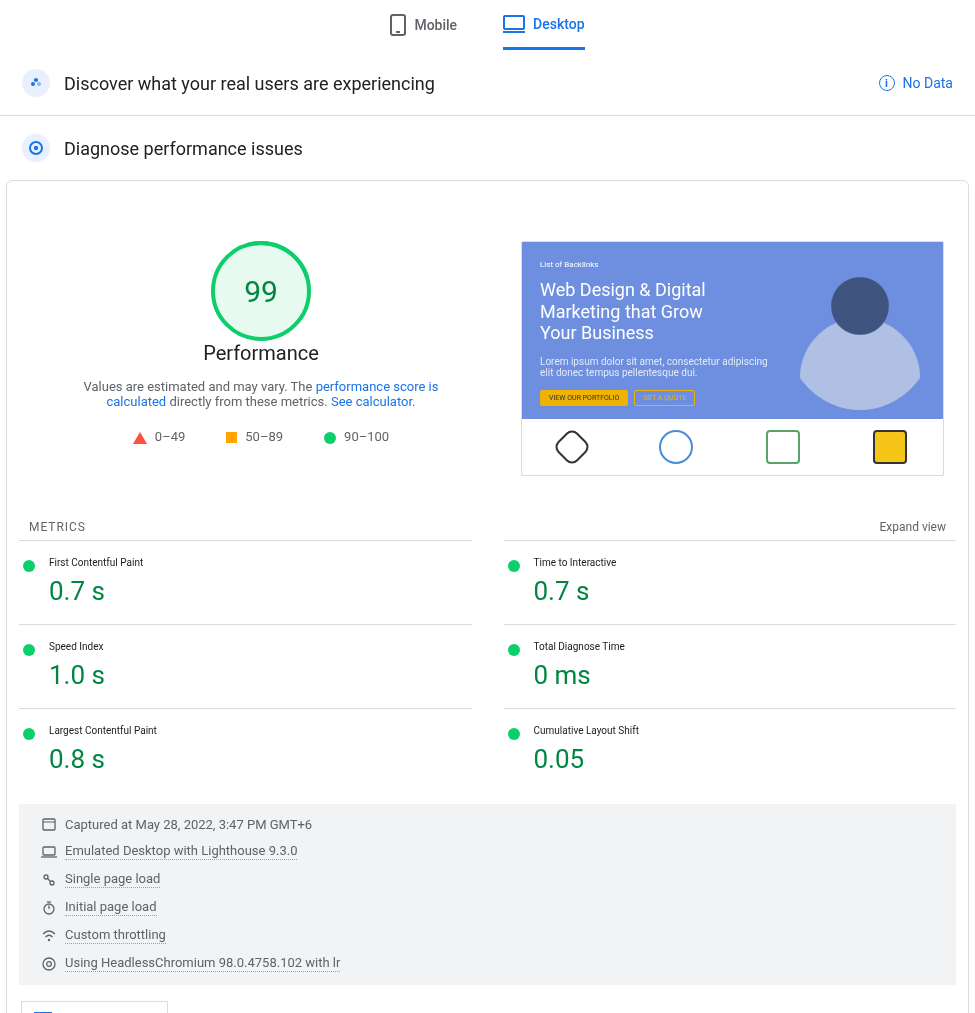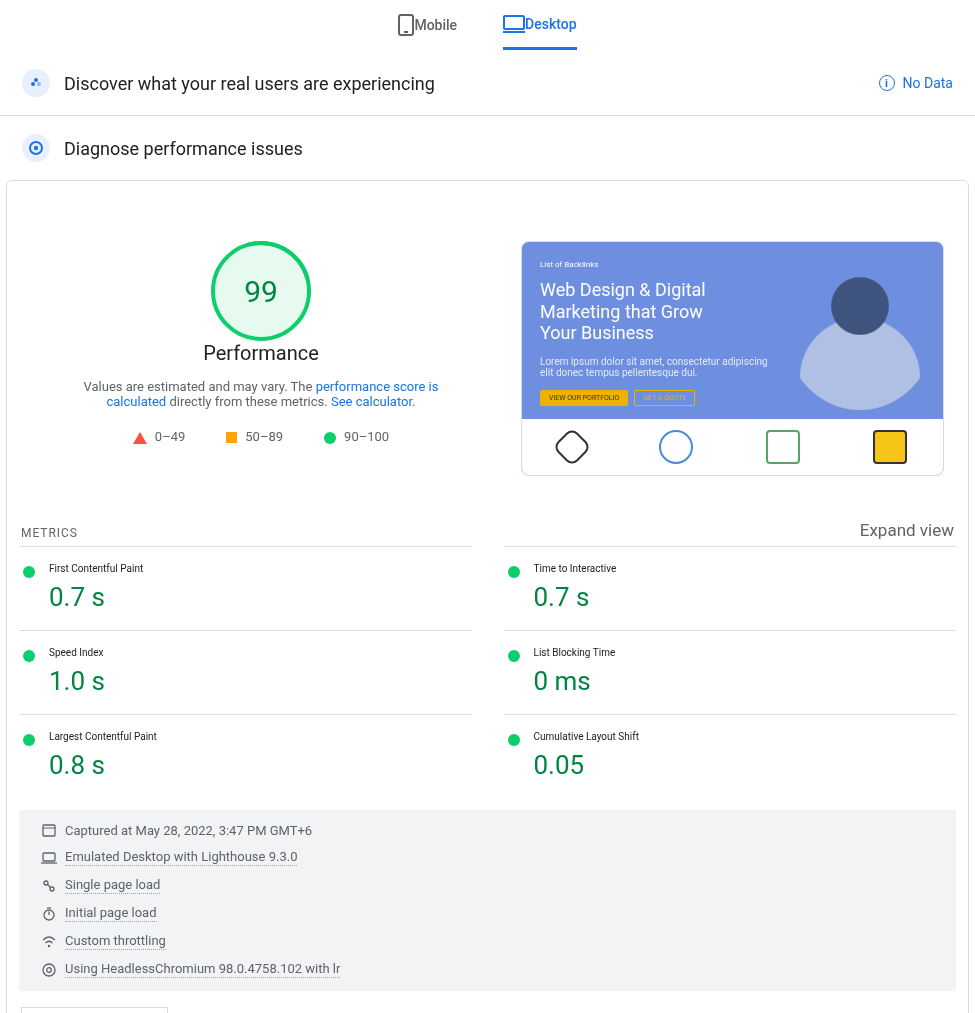--- a/index.html
+++ b/index.html
@@ -9,21 +9,21 @@
     --green-fill:#e6faef;
     --orange:#ffa400;
     --red:#ff4e42;
     --border:#dadce0;
     --dotted:#9aa0a6;
   }
   *{box-sizing:border-box}
   body{margin:0;font-family:Roboto,Arial,sans-serif;font-size:14px;color:#202124;background:#fff;width:975px}
   
   .tabs{display:flex;justify-content:center;gap:46px;padding:14px 0 0;border-bottom:1px solid transparent}
-  .tab{display:flex;align-items:center;gap:0;padding:0 0 14px;cursor:pointer;color:var(--grey-text);font-weight:500}
+  .tab{display:flex;align-items:center;gap:8px;padding:0 0 14px;cursor:pointer;color:var(--grey-text);font-weight:500}
   .tab.active{color:var(--blue);border-bottom:3px solid var(--blue)}
   .tab svg{stroke:currentColor;fill:none}
   
   .sec{display:flex;align-items:center;gap:14px;padding:18px 22px;color:#202124;font-size:18px}
   .sec .pill{width:28px;height:28px;border-radius:50%;display:flex;align-items:center;justify-content:center;background:#e8f0fe}
   .sec1{border-bottom:1px solid var(--border)}
   .sec .spacer{flex:1}
   .nodata{display:flex;align-items:center;gap:8px;color:var(--blue);font-size:14px}
   .nodata .info{width:16px;height:16px;border:1.6px solid var(--blue);border-radius:50%;display:flex;align-items:center;justify-content:center;font-size:11px;font-weight:700}
   
@@ -33,37 +33,37 @@
   .gauge{width:100px;height:100px;margin:0 auto;border-radius:50%;background:var(--green-fill);border:4px solid var(--green);display:flex;align-items:center;justify-content:center;font-size:30px;color:#018642;position:relative}
   .gauge::before{content:"";position:absolute;inset:-4px;border-radius:50%;border:4px solid transparent;border-top-color:var(--green);transform:rotate(30deg)}
   .perf-label{font-size:20px}
   .blurb{color:var(--grey-text);font-size:13px;margin:14px auto 0;max-width:410px}
   .blurb a{color:var(--blue);text-decoration:none}
   .legend{display:flex;justify-content:center;gap:41px;margin-top:20px;font-size:13px;color:#5f6368}
   .tri{width:0;height:0;border-left:7px solid transparent;border-right:7px solid transparent;border-bottom:12px solid var(--red);display:inline-block;vertical-align:middle;margin-right:8px}
   .sq{width:11px;height:11px;background:var(--orange);display:inline-block;vertical-align:middle;margin-right:8px}
   .ci{width:12px;height:12px;background:var(--green);border-radius:50%;display:inline-block;vertical-align:middle;margin-right:8px}
   .preview{flex:1}
-  .shot{border:1px solid var(--border);background:#6e8fe0;height:235px;border-radius:8px;overflow:hidden;position:relative}
+  .shot{border:1px solid var(--border);background:#6e8fe0;height:235px;border-radius:2px;overflow:hidden;position:relative}
   .shot .band{position:absolute;left:0;right:0;bottom:0;height:56px;background:#fff;display:flex;justify-content:space-around;align-items:center}
   .badge{width:34px;height:34px;border-radius:4px;border:2px solid #333}
   .badge.b1{border-radius:8px;transform:rotate(45deg);width:28px;height:28px}
   .badge.b2{border-radius:50%;border-color:#4a8bd6}
   .badge.b3{border-color:#5aa366}
   .badge.b4{background:#f5c518;border-color:#333}
   .hero{position:absolute;left:18px;top:18px;right:18px;color:#fff}
   .hero h3{margin:0;font-size:18px;font-weight:400;line-height:1.2;max-width:200px}
   .hero p{font-size:10px;opacity:.8;max-width:230px;margin:12px 0}
   .hero .btns{display:flex;gap:6px;margin-top:6px}
   .hero .btn{font-size:7px;padding:3px 8px;border:1px solid #f0b200;color:#f0b200;border-radius:2px}
   .hero .btn.fill{background:#f0b200;color:#333}
   .hero .man{position:absolute;right:-10px;top:-10px;width:150px;height:160px;border-radius:50%;background:radial-gradient(circle at 50% 35%, #2b3b54 22%, transparent 23%),radial-gradient(circle at 50% 80%, #cdd6e6 40%, transparent 41%);opacity:.7}
   
-  .met-head{display:flex;justify-content:space-between;align-items:flex-end;color:var(--grey-text);letter-spacing:.08em;font-size:12px;margin:44px 2px 6px}
-  .met-head .exp{letter-spacing:normal;font-size:17px;color:#5f6368;cursor:pointer}
+  .met-head{display:flex;justify-content:space-between;align-items:flex-start;color:var(--grey-text);letter-spacing:.08em;font-size:12px;margin:44px 10px 6px}
+  .met-head .exp{letter-spacing:normal;font-size:12px;color:#5f6368;cursor:pointer}
   .metrics{display:grid;grid-template-columns:1fr 1fr;gap:0 32px}
   .metric{border-top:1px solid var(--border);padding:16px 0 18px 4px;display:grid;grid-template-columns:26px 1fr;row-gap:4px}
   .mdot{width:12px;height:12px;border-radius:50%;background:var(--green);margin-top:3px}
   .mname{color:#202124;font-size:10px}
   .mval{grid-column:2;color:#018642;font-size:26px;font-weight:400;}
   
   .env{background:#f1f3f4;margin-top:12px;padding:12px 22px;display:grid;grid-template-columns:1fr;row-gap:10px;font-size:13px;color:#5f6368}
   .env div{display:flex;align-items:center;gap:8px;border-bottom:1px dotted transparent}
   .env .u{border-bottom:1px dotted var(--dotted);padding-bottom:1px;display:inline}
   .env svg{flex:0 0 16px}
@@ -174,21 +174,21 @@
       <span class="mname">Time to Interactive</span>
       <span class="mval">0.7 s</span>
     </div>
     <div class="metric">
       <span class="mdot"></span>
       <span class="mname">Speed Index</span>
       <span class="mval">1.0 s</span>
     </div>
     <div class="metric">
       <span class="mdot"></span>
-      <span class="mname">List Blocking Time</span>
+      <span class="mname">Total Diagnose Time</span>
       <span class="mval">0 ms</span>
     </div>
     <div class="metric">
       <span class="mdot"></span>
       <span class="mname">Largest Contentful Paint</span>
       <span class="mval">0.8 s</span>
     </div>
     <div class="metric">
       <span class="mdot"></span>
       <span class="mname">Cumulative Layout Shift</span>

